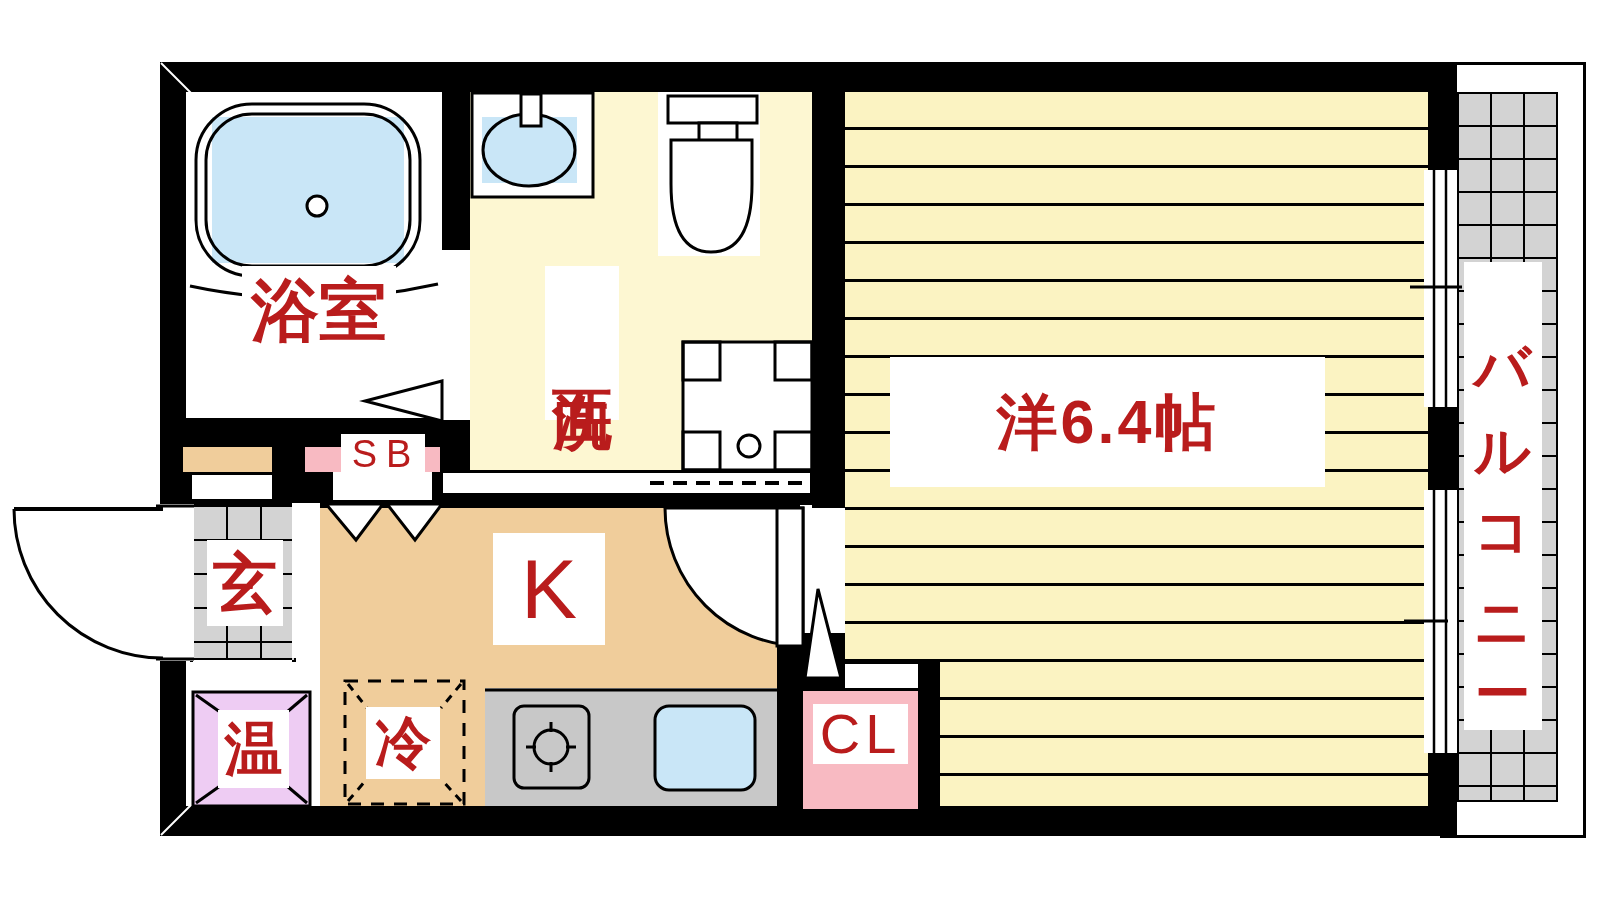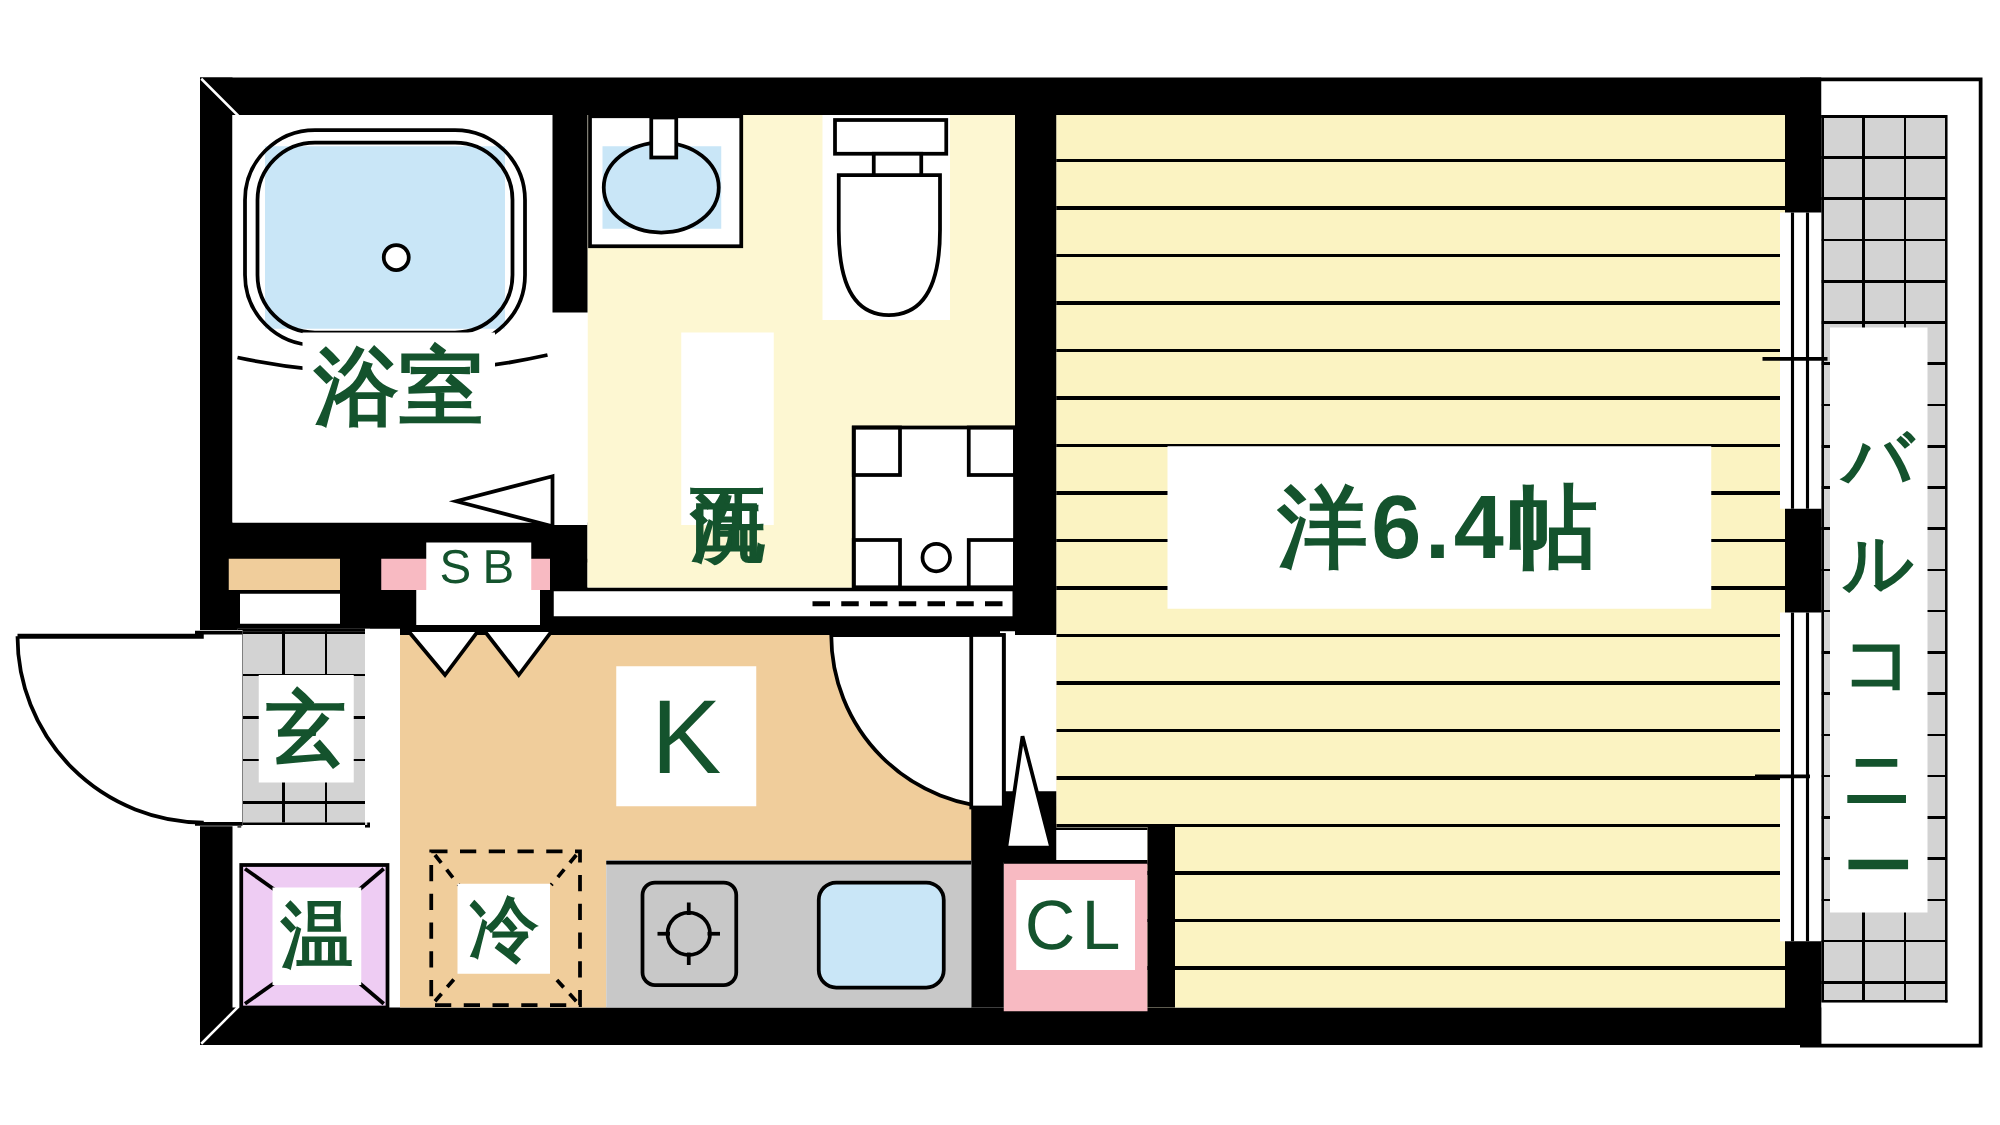--- a/index.html
+++ b/index.html
@@ -1,21 +1,21 @@
 <!DOCTYPE html>
 <html style="--c-wall: #000000; --c-room_yellow: #fbf3c2; --c-washroom_yellow: #fdf7d2; --c-kitchen_tan: #f0cd9b; --c-tile_gray: #d3d3d3; --c-counter_gray: #c8c8c8; --c-water_blue: #c9e6f7; --c-heater_purple: #eeccf3; --c-closet_pink: #f8bac2; --c-label_bg: #ffffff;"><head>
 <meta charset="utf-8">
 <style>
   html,body{margin:0;padding:0;background:#fff;}
   body{font-family:"Liberation Sans","DejaVu Sans",sans-serif;}
   .stage{position:relative;width:1600px;height:900px;background:#fff;overflow:hidden;}
   .abs{position:absolute;}
   .wall{background:var(--c-wall,#000);}
   .lbl{display:flex;align-items:center;justify-content:center;
-       background:var(--c-label_bg,#fff);color:#14532d;font-weight:600;line-height:1.0;}
+       background:var(--c-label_bg,#fff);color:#b91c1c;font-weight:600;line-height:1.0;}
   .vtext{writing-mode:vertical-rl;}
   .room-main{background-color:var(--c-room_yellow,#fbf3c2);
     background-image:repeating-linear-gradient(to bottom,transparent 0 35px,#000 35px 38px);}
   .tilegrid{background-color:var(--c-tile_gray,#d3d3d3);
     background-image:repeating-linear-gradient(to right,#000 0 2px,transparent 2px 33px),
                      repeating-linear-gradient(to bottom,#000 0 2px,transparent 2px 33px);
     border-right:2px solid #000;border-bottom:2px solid #000;}
   .genkan{background-color:var(--c-tile_gray,#d3d3d3);
     background-image:repeating-linear-gradient(to right,#000 0 2px,transparent 2px 34px),
                      repeating-linear-gradient(to bottom,#000 0 2px,transparent 2px 34px);
@@ -170,17 +170,17 @@
     </g>
   </svg>
 
   <div class="abs lbl" style="left:242px;top:266px;width:154px;height:88px;font-size:68px;">浴室</div>
   <div class="abs lbl vtext" style="left:545px;top:266px;width:74px;height:154px;font-size:60px;">洗面</div>
   <div class="abs lbl" style="left:341px;top:434px;width:78px;height:40px;font-size:38px;font-weight:500;letter-spacing:9px;padding-left:6px;">SB</div>
   <div class="abs lbl" style="left:207px;top:540px;width:76px;height:86px;font-size:64px;">玄</div>
   <div class="abs lbl" style="left:493px;top:533px;width:112px;height:112px;font-size:84px;font-weight:500;">K</div>
   <div class="abs lbl" style="left:218px;top:710px;width:71px;height:78px;font-size:58px;">温</div>
   <div class="abs lbl" style="left:366px;top:707px;width:74px;height:72px;font-size:56px;">冷</div>
-  <div class="abs lbl" style="left:813px;top:704px;width:95px;height:72px;font-size:56px;font-weight:500;letter-spacing:5px;">CL</div>
-  <div class="abs lbl" style="left:890px;top:357px;width:435px;height:130px;font-size:72px;letter-spacing:3px;margin-left:44px;">洋6.4帖</div>
+  <div class="abs lbl" style="left:813px;top:704px;width:95px;height:60px;font-size:56px;font-weight:500;letter-spacing:5px;">CL</div>
+  <div class="abs lbl" style="left:890px;top:357px;width:435px;height:130px;font-size:61px;letter-spacing:3px;">洋6.4帖</div>
   <div class="abs lbl vtext" style="left:1464px;top:262px;width:78px;height:468px;font-size:56px;letter-spacing:26px;">バルコニー</div>
 
 </div>
 
 </body></html>

